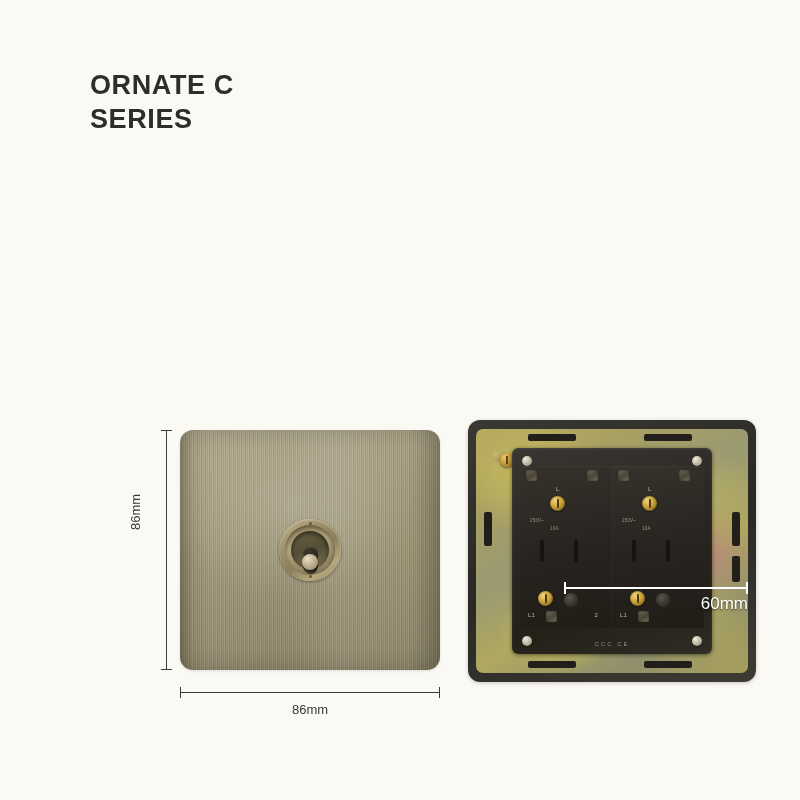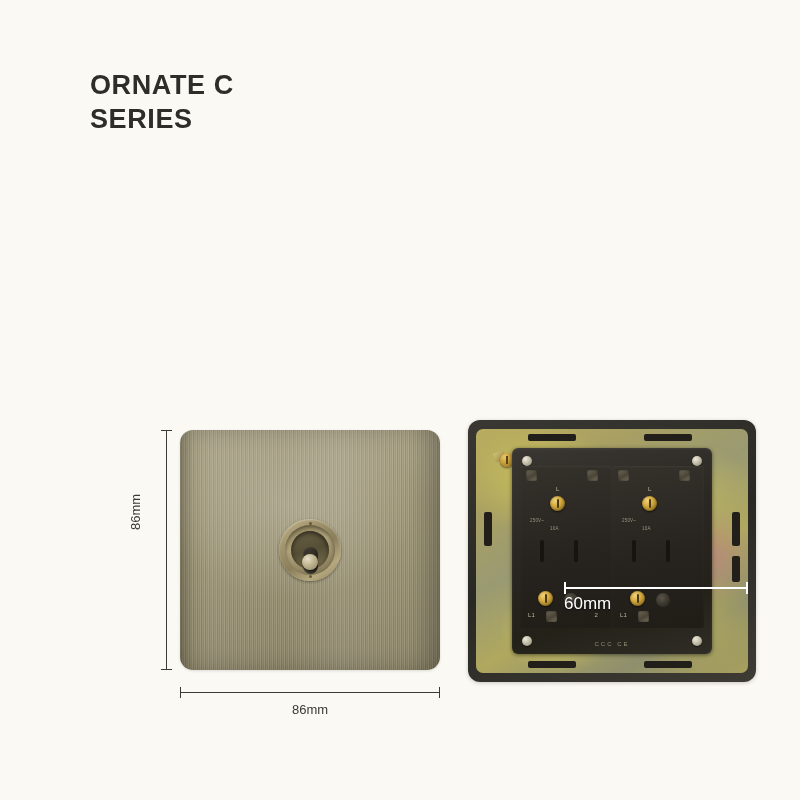--- a/index.html
+++ b/index.html
@@ -194,21 +194,21 @@
   }
   
   .dim60{
     position:absolute;left:52px;top:139px;width:184px;height:2px;background:#ffffff;
   }
   .dim60::before,.dim60::after{
     content:"";position:absolute;top:-5px;width:2px;height:12px;background:#ffffff;
   }
   .dim60::before{left:0;} .dim60::after{right:0;}
   .dim60-label{
-    position:absolute;left:52px;top:146px;width:184px;text-align:left;
+    position:absolute;left:52px;top:146px;width:184px;text-align:right;
     color:#ffffff;font-size:17px;font-weight:400;
     text-shadow:0 1px 2px rgba(0,0,0,.65);
   }
   .earth-term{
     position:absolute;left:26px;top:32px;width:22px;height:16px;
   }
   .earth-screw{
     position:absolute;left:6px;top:1px;width:14px;height:14px;border-radius:50%;
     background:radial-gradient(circle at 35% 30%,#e8c770 0%,#c79b38 45%,#8a6a1e 100%);
     box-shadow:0 1px 2px rgba(0,0,0,.55);

